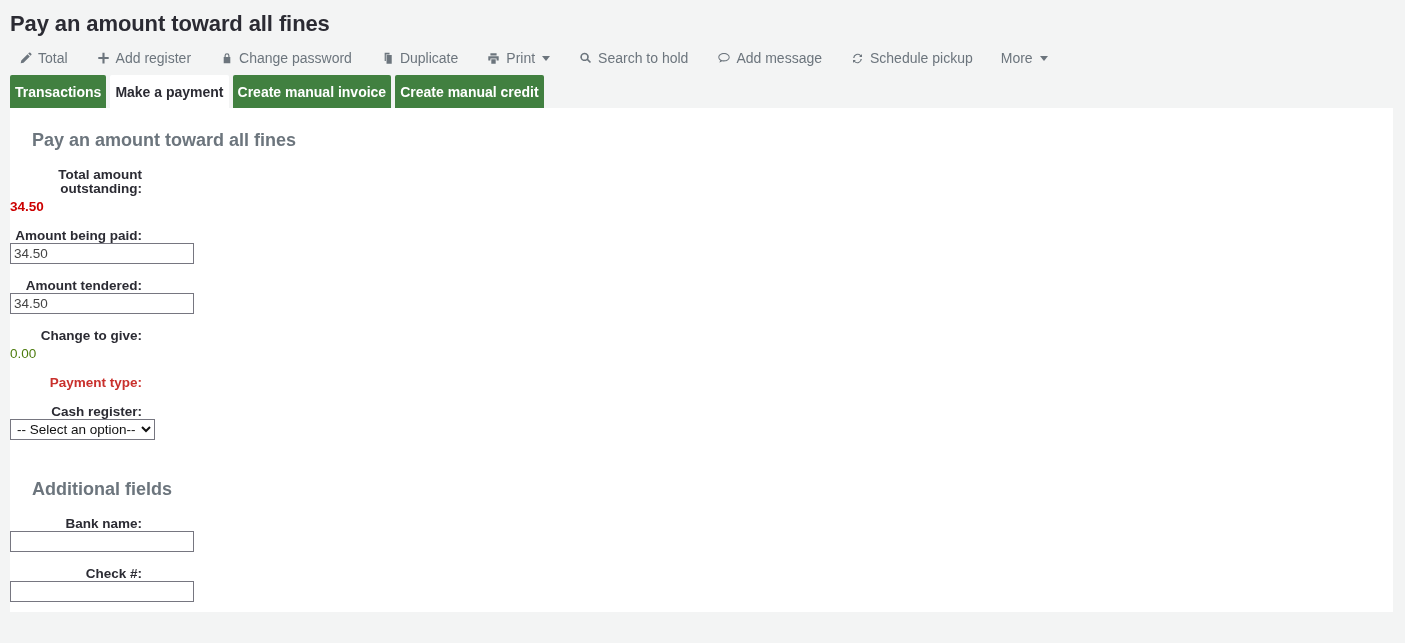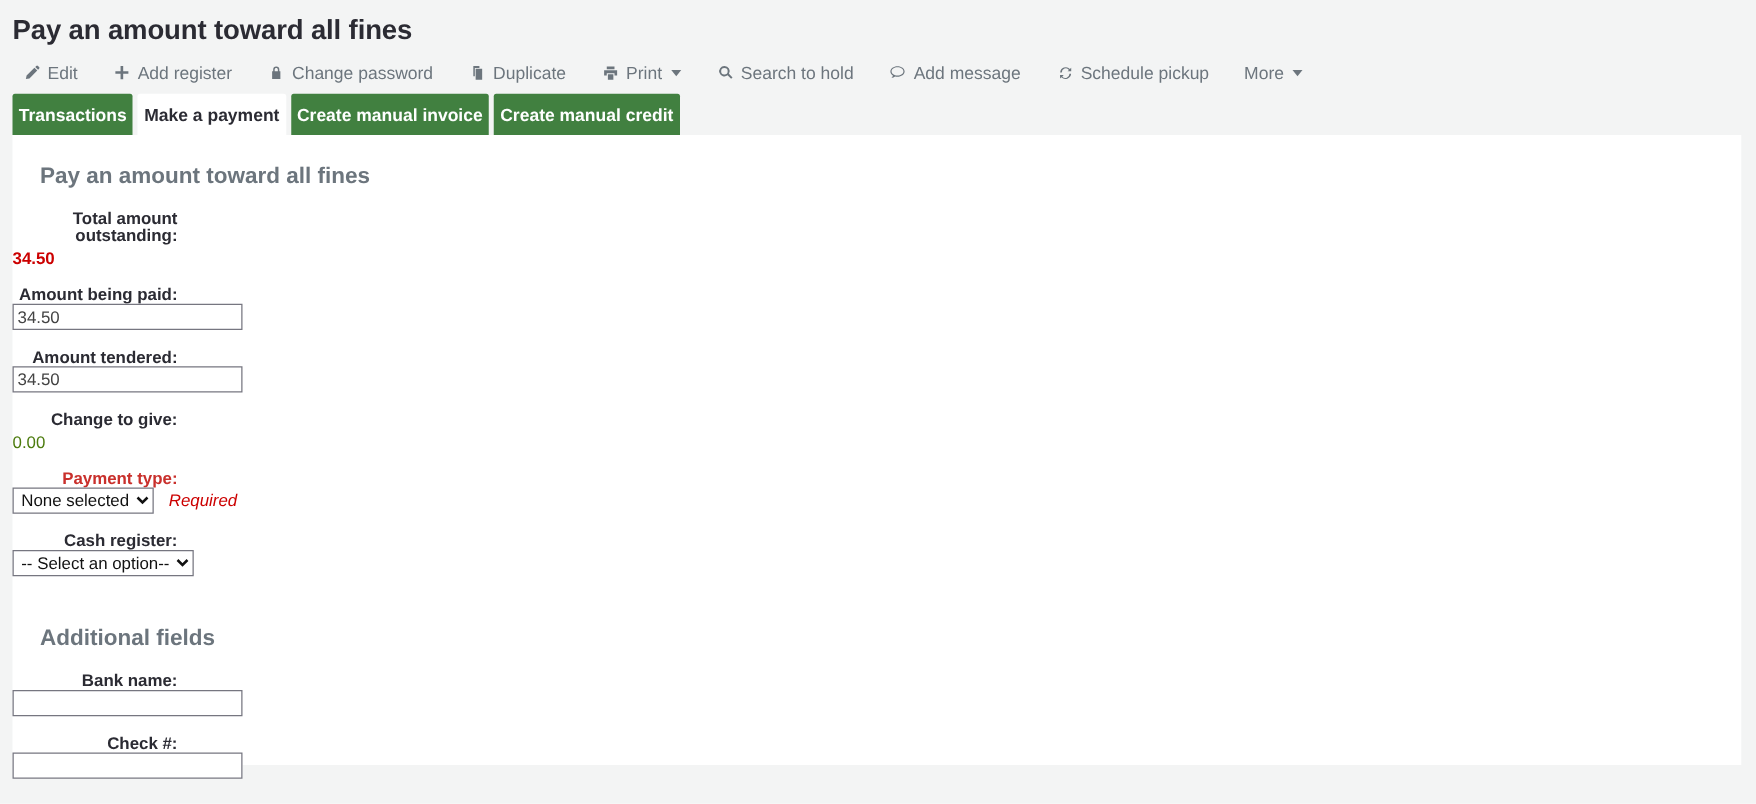--- a/index.html
+++ b/index.html
@@ -220,21 +220,21 @@
 <h1 id="page-title">Pay an amount toward all fines</h1>
 
 <div id="toolbar">
 
   <div class="tb-btn">
     <span class="ic">
       <svg width="13" height="13" viewBox="0 0 16 16">
           <path d="M12.3.9a1.2 1.2 0 0 1 1.7 0l1.1 1.1a1.2 1.2 0 0 1 0 1.7l-1 1-2.8-2.8 1-1zM10.5 2.7l2.8 2.8-7.7 7.7-3.5.7.7-3.5 7.7-7.7z"></path>
         </svg>
     </span>
-    <span>Edit</span>
+    <span>Total</span>
   </div>
 
   <div class="tb-btn">
     <span class="ic">
       <svg width="13" height="13" viewBox="0 0 16 16">
           <path d="M6.7 1h2.6v5.1H14.4v2.6H9.3V14h-2.6V8.7H1.6V6.1h5.1z"></path>
         </svg>
     </span>
     <span>Add register</span>
   </div>
@@ -338,26 +338,20 @@
       <input type="text" class="txt" value="34.50" style="">
     </div>
 
     <div class="frow">
       <div class="flabel">Change to give:</div>
       <div class="fval">0.00</div>
     </div>
 
     <div class="frow">
       <div class="flabel required">Payment type:</div>
-      <div class="inline">
-        <select class="sel">
-          <option>None selected</option>
-        </select>
-        <span class="required-note">Required</span>
-      </div>
     </div>
 
     <div class="frow">
       <div class="flabel">Cash register:</div>
       <select class="sel">
         <option>-- Select an option--</option>
       </select>
     </div>
 
 

